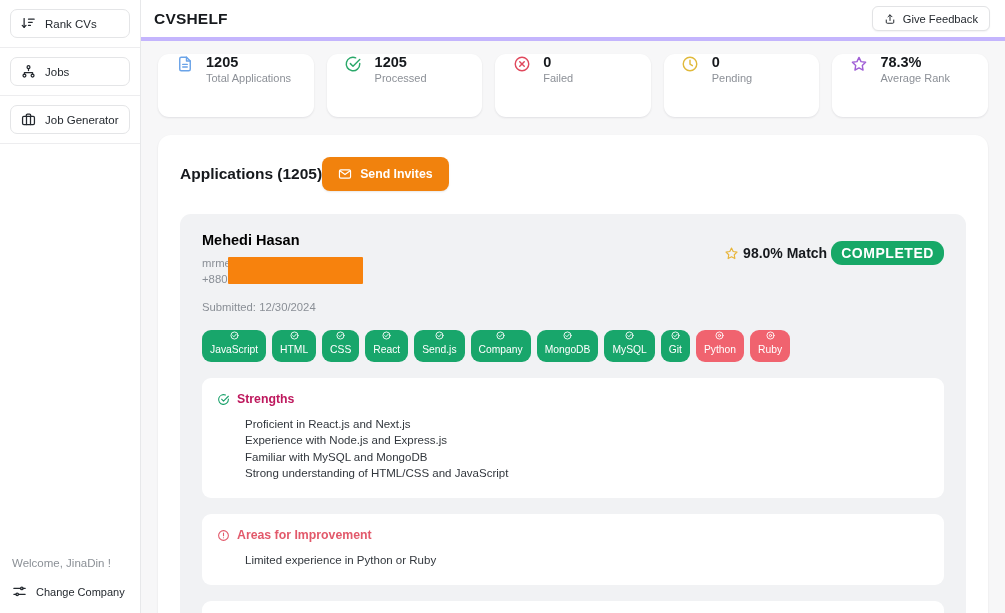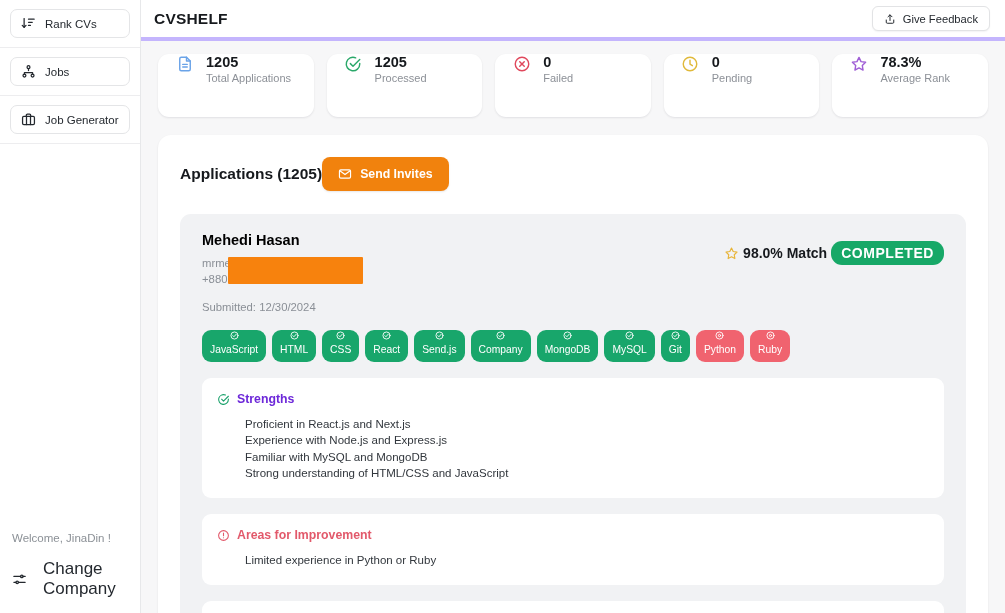--- a/index.html
+++ b/index.html
@@ -38,22 +38,22 @@
     white-space: nowrap;
   }
   .nav-btn .ic { display: flex; width: 15px; height: 15px; align-items: center; justify-content: center; flex: 0 0 15px;}
   .sidebar-footer {
     position: absolute;
     left: 0; right: 0; bottom: 14px;
     padding: 0 12px;
   }
   .welcome { font-size: 11.5px; color: #8b9096; margin-bottom: 15px; }
   .change-company {
-    display: flex; align-items: center; gap: 16px;
-    font-size: 17px; color: #24292f; cursor: pointer;
+    display: flex; align-items: center; gap: 9px;
+    font-size: 11px; color: #24292f; cursor: pointer;
   }
 
   
   .main { flex: 1 1 auto; height: 613px; display: flex; flex-direction: column; min-width: 0; }
   .topbar {
     height: 41px; flex: 0 0 41px;
     background: #ffffff;
     border-bottom: 4px solid #c4b5fd;
     display: flex; align-items: center; justify-content: space-between;
     padding: 0 15px 0 13px;
@@ -154,21 +154,21 @@
 
   
   .box {
     background: #ffffff;
     border-radius: 9px;
     padding: 14px 15px 16px 15px;
     margin-top: 16px;
   }
   .box-head { display: flex; align-items: center; gap: 7px; margin-bottom: 11px; }
   .box-title { font-size: 12.3px; font-weight: 700; }
-  .box-title.green { color: #6d28d9; }
+  .box-title.green { color: #be185d; }
   .box-title.red { color: #e2596b; }
   .box-title.dark { color: #16191d; }
   .box-line { font-size: 11.5px; color: #32373d; line-height: 1.33; margin-left: 28px; }
   .box-lines .box-line { margin-bottom: 1px; }
 </style>
 </head>
 <body>
 
 <div class="app">
 

